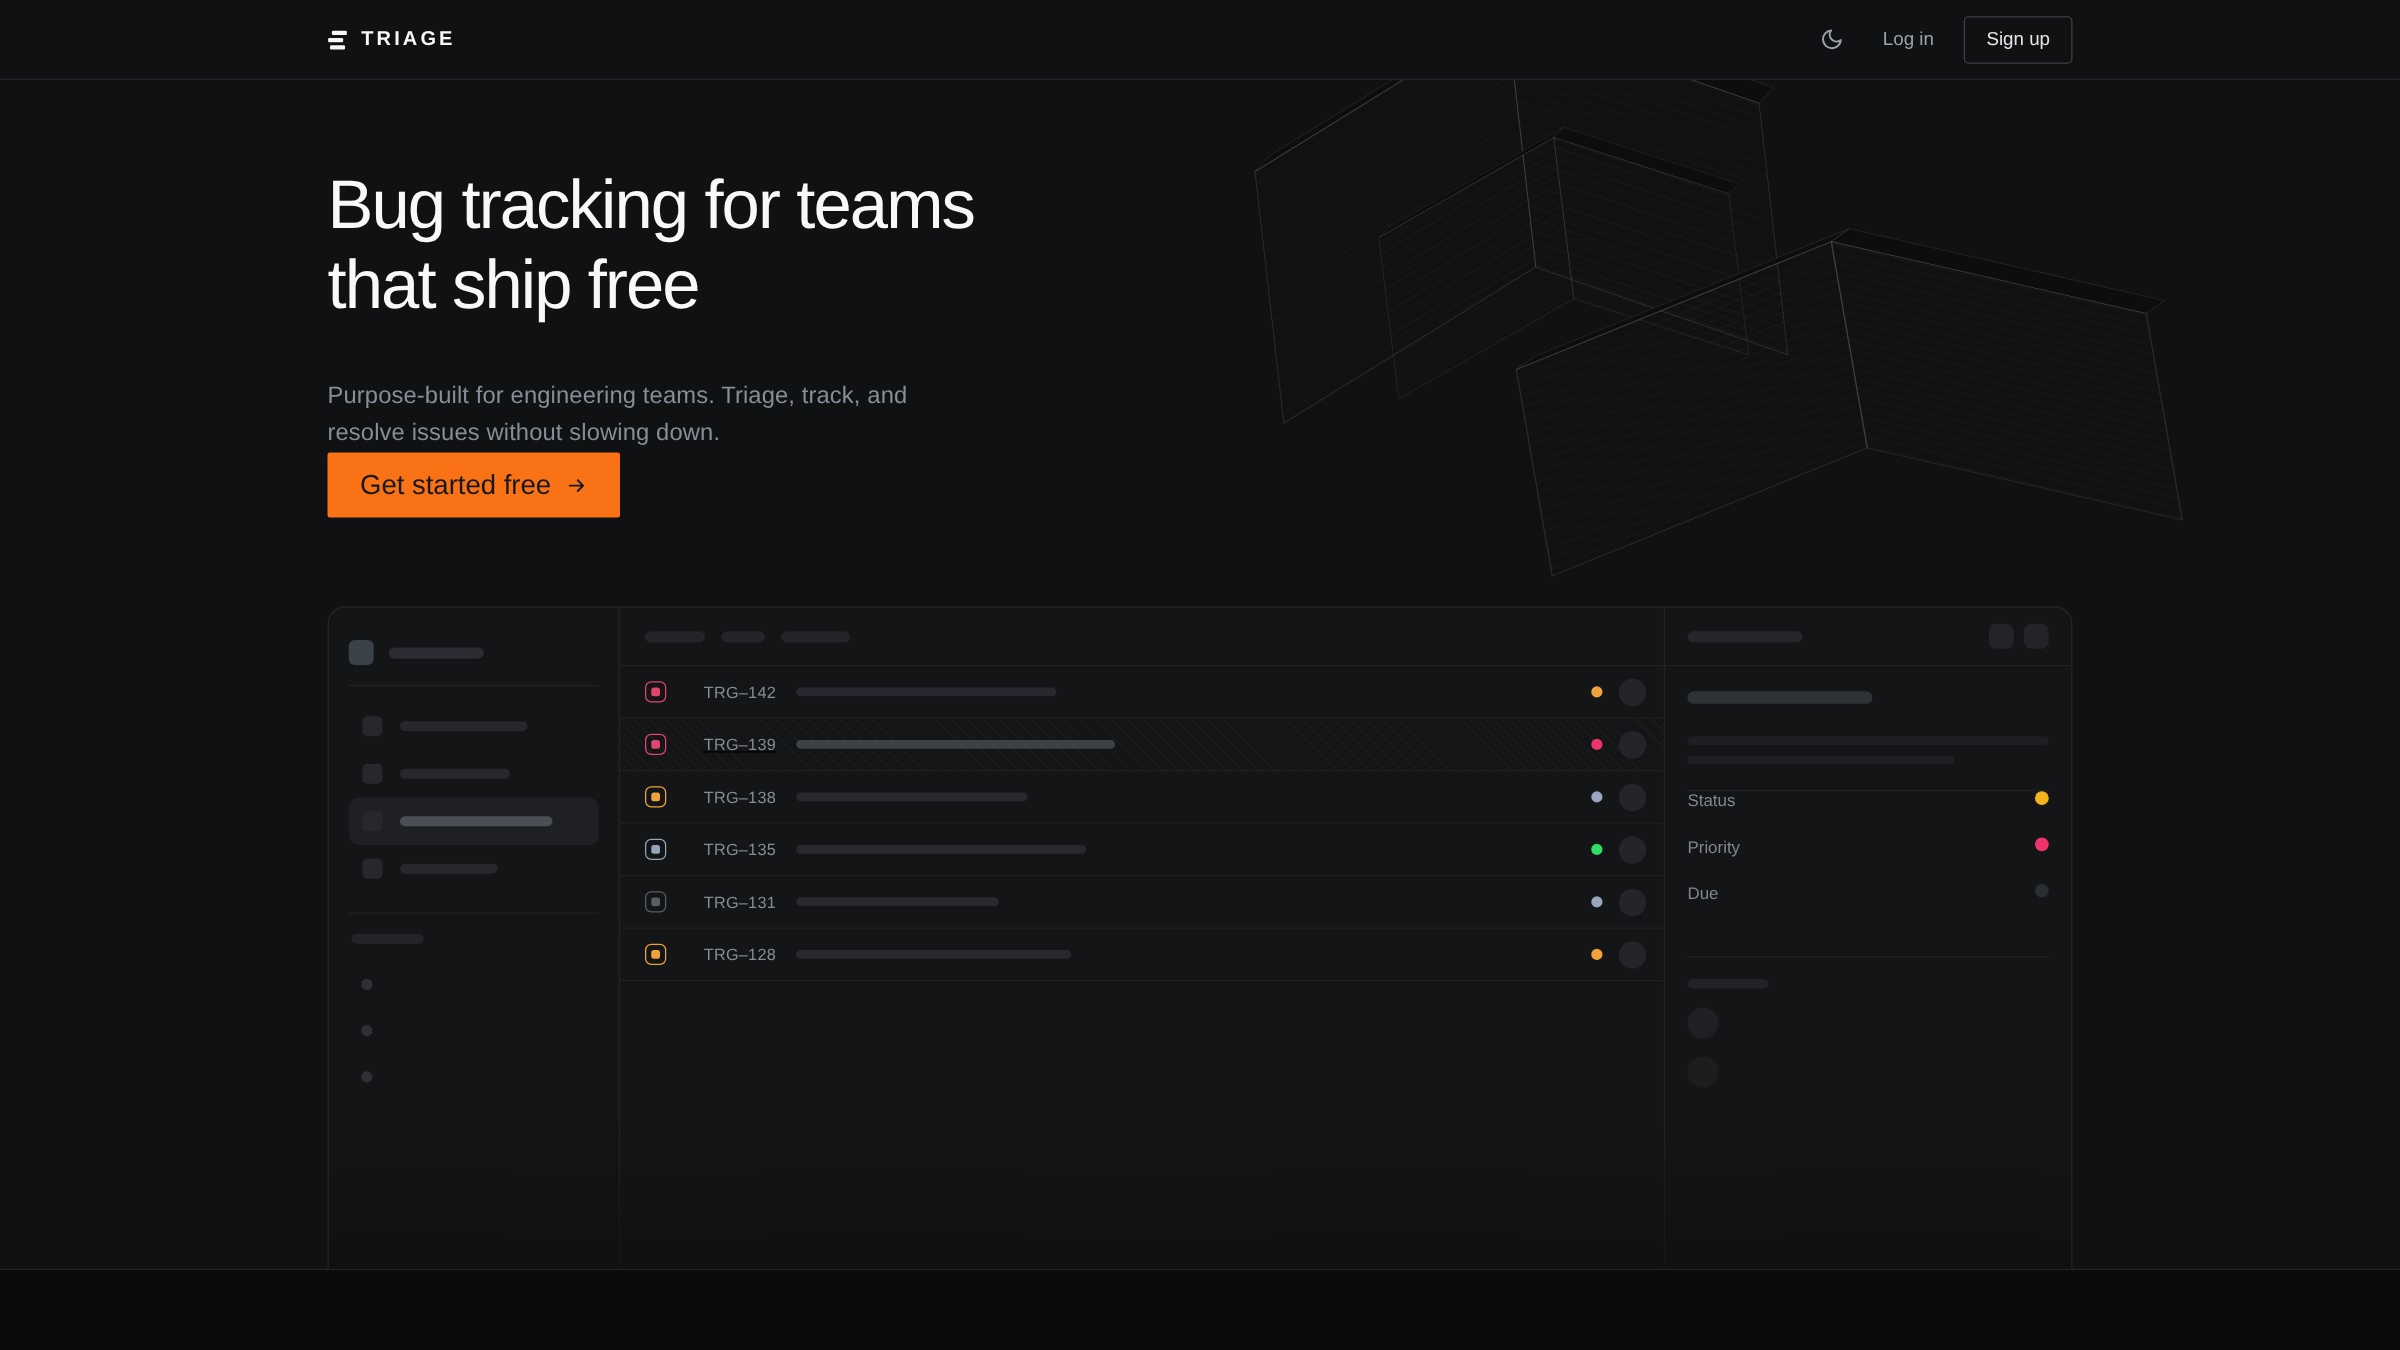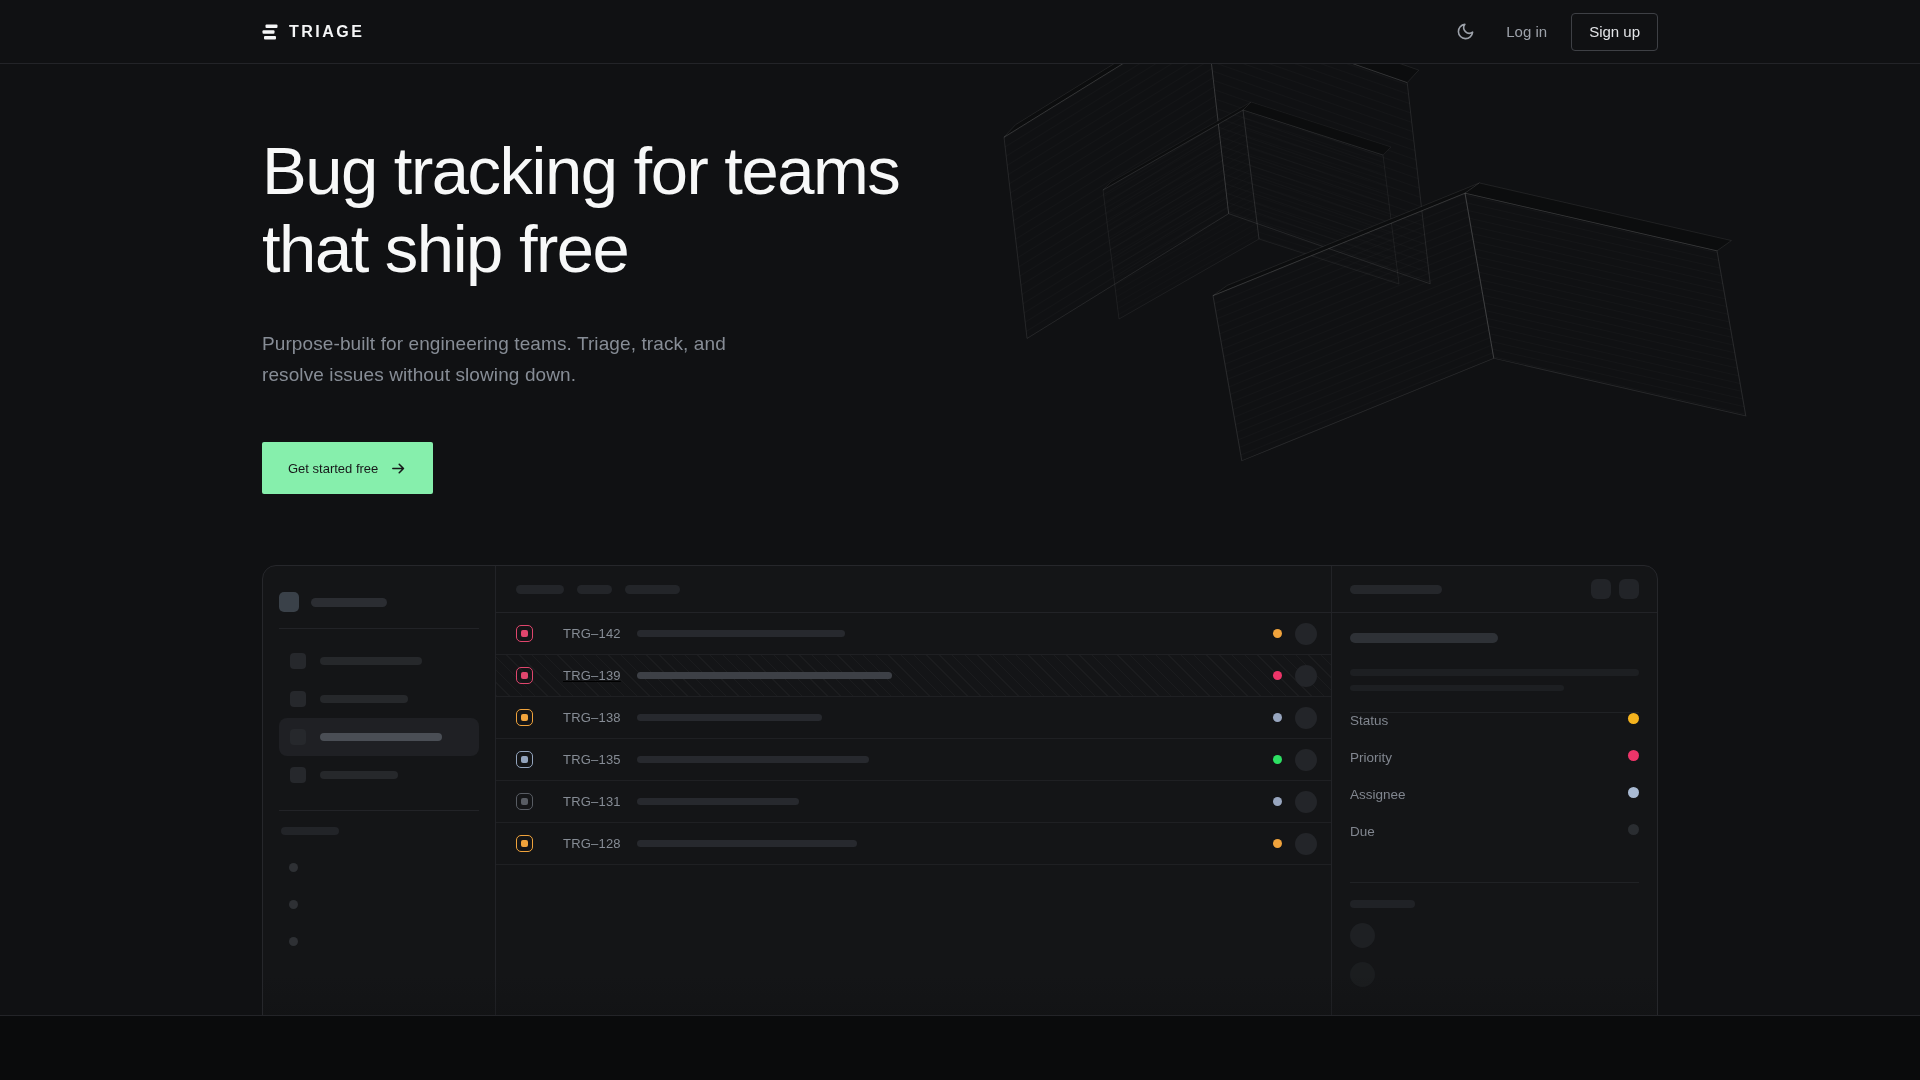--- a/index.html
+++ b/index.html
@@ -18,24 +18,24 @@
   .icon-btn { width:34px; height:34px; display:flex; align-items:center; justify-content:center;
     background:transparent; border:none; cursor:pointer; border-radius:6px; }
   .login { color:#9da2aa; font-size:15px; cursor:pointer; }
   .signup { height:38px; padding:0 17px; display:flex; align-items:center; background:transparent;
     border:1px solid #3e4045; border-radius:4px; color:#e3e5e8; font-size:15px; cursor:pointer; }
 
   
   .hero { position:relative; height:952px; background:#101113; border-bottom:1px solid #232428; overflow:hidden; }
   .decor { position:absolute; top:0; left:0; pointer-events:none; }
   .hero-content { position:relative; z-index:2; padding-top:68px; }
-  h1 { color:#f7f8f8; font-size:67px; line-height:1.16; font-weight:500; letter-spacing:-1.5px; }
+  h1 { color:#f7f8f8; font-size:55px; line-height:1.16; font-weight:500; letter-spacing:-1.5px; }
   .subtitle { margin-top:42px; max-width:500px; color:#878d96; font-size:19px; line-height:1.6; letter-spacing:0.1px; }
-  .cta { margin-top:52px; height:52px; padding:0 26px; display:inline-flex; align-items:center; gap:12px;
-    background:#86efac; border:none; border-radius:2px; color:#17181a; font-size:13px; font-weight:500; cursor:pointer; }
+  .cta { height:52px; padding:0 26px; display:inline-flex; align-items:center; gap:12px;
+    background:#f97316; border:none; border-radius:2px; color:#17181a; font-size:22px; font-weight:500; cursor:pointer; }
 
   
   .mockup { position:relative; z-index:2; margin-top:71px; height:560px; background:#141517;
     border:1px solid #26272b; border-radius:14px; display:flex; overflow:hidden; }
   .mockup::after { content:""; position:absolute; left:0; right:0; bottom:0; height:150px;
     background:linear-gradient(to bottom, rgba(16,17,19,0), rgba(13,14,15,0.85)); pointer-events:none; }
 
   .m-side { width:233px; flex:none; border-right:1px solid #222327; padding:0 16px; }
   .m-ws { margin-top:26px; display:flex; align-items:center; gap:12px; }
   .m-ws-avatar { width:20px; height:20px; border-radius:5px; background:#3a4149; }
@@ -276,24 +276,20 @@
 
           <div class="m-field">
             <span class="m-field-label">Status</span>
             <span class="m-field-dot" style="background: rgb(245, 179, 30);"></span>
           </div>
           <div class="m-field">
             <span class="m-field-label">Priority</span>
             <span class="m-field-dot" style="background: rgb(238, 53, 105);"></span>
           </div>
           <div class="m-field">
-            <span class="m-field-label">Assignee</span>
-            <span class="m-field-dot" style="background: rgb(169, 186, 211);"></span>
-          </div>
-          <div class="m-field">
             <span class="m-field-label">Due</span>
             <span class="m-field-dot" style="background: rgb(42, 45, 49);"></span>
           </div>
 
           <div class="m-d-div"></div>
           <div class="m-d-sec"></div>
           <div class="m-d-circle"></div>
           <div class="m-d-circle dim"></div>
         </div>
       </div>

